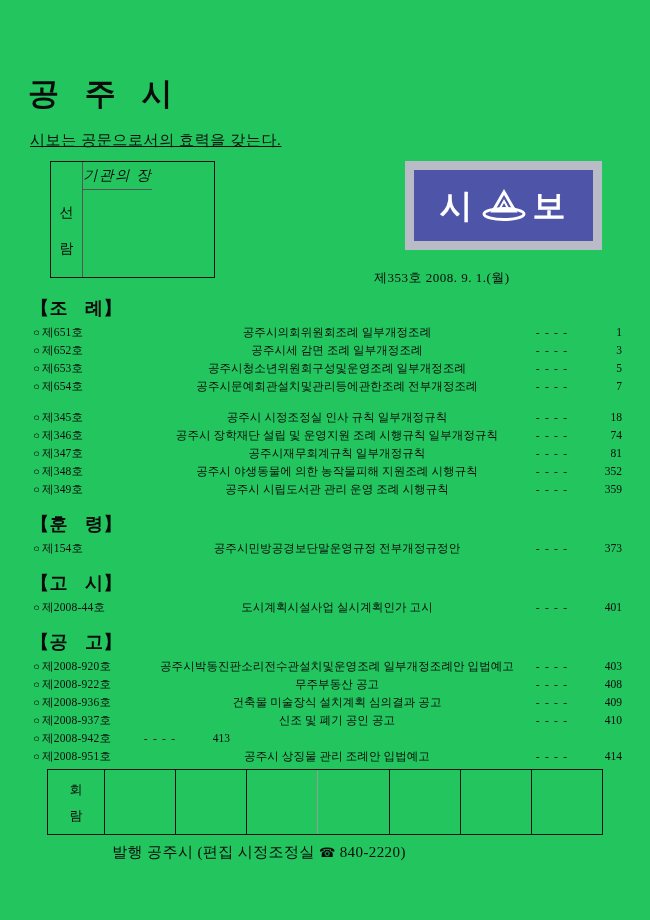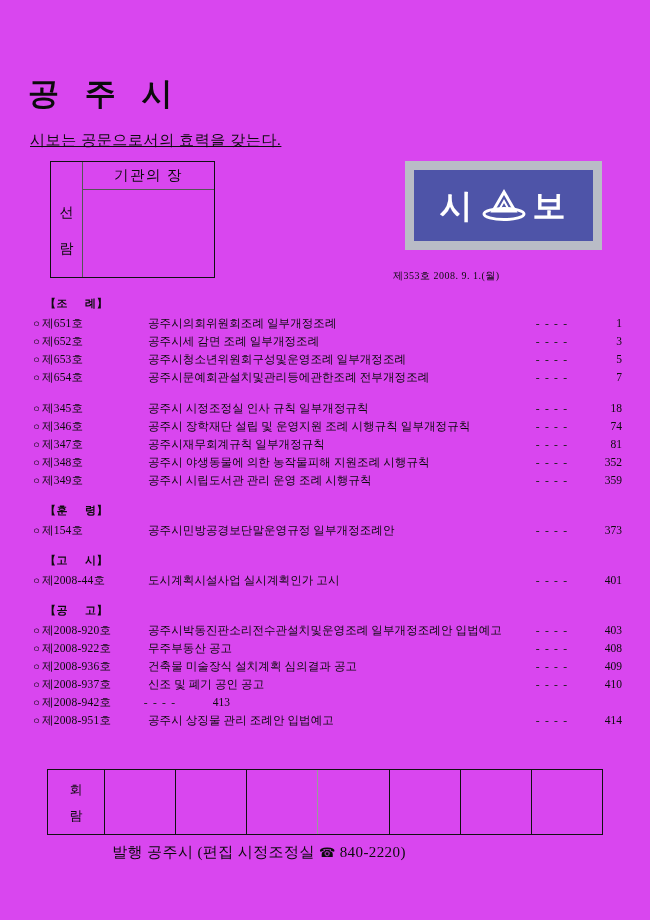--- a/index.html
+++ b/index.html
@@ -9,21 +9,21 @@
   }
   body {
     font-family: "Liberation Serif", "DejaVu Serif", serif;
     color: #0b0b0b;
   }
   #page {
     position: relative;
     width: 650px;
     height: 920px;
     overflow: hidden;
-    background: #d946ef;
+    background: #22c55e;
   }
 
   
   .city-title {
     position: absolute;
     left: 28px;
     top: 78px;
     font-size: 31px;
     font-weight: bold;
     letter-spacing: 9px;
@@ -60,21 +60,21 @@
     align-items: center;
     justify-content: center;
     gap: 22px;
     font-size: 14px;
     padding-top: 22px;
   }
   .seonram-label span { line-height: 1; }
   .seonram-right {
     flex: 1;
     display: flex;
-    flex-direction: column;
+    font-style: italic;
   }
   .seonram-head {
     height: 28px;
     border-bottom: 1.2px solid #555;
     box-sizing: border-box;
     display: flex;
     align-items: center;
     justify-content: center;
     font-size: 14.5px;
     letter-spacing: 1.5px;
@@ -112,39 +112,39 @@
     gap: 6px;
     line-height: 1;
   }
   .logo-mark {
     position: relative;
     width: 46px;
     height: 34px;
   }
   .issue-line {
     position: absolute;
-    left: 393px;
+    left: 374px;
     top: 269px;
-    font-size: 10px;
+    font-size: 13px;
     white-space: nowrap;
     letter-spacing: 0.5px;
   }
 
   
   .toc {
     position: absolute;
     left: 0;
     top: 296px;
     width: 650px;
   }
   .section { margin-bottom: 0px; }
   .section-head {
-    font-size: 11px;
+    font-size: 18px;
     font-weight: bold;
-    padding-left: 45px;
+    padding-left: 31px;
     margin-bottom: 4px;
     letter-spacing: 0.5px;
     white-space: nowrap;
   }
   .section-head .gap { display: inline-block; width: 17px; }
   .entry {
     display: flex;
     align-items: baseline;
     font-size: 11.5px;
     line-height: 17px;
@@ -159,20 +159,21 @@
   }
   .e-num {
     width: 92px;
     flex: none;
     letter-spacing: 0.2px;
   }
   .e-title {
     flex: 1;
     padding-left: 14px;
     letter-spacing: 0.1px;
+    text-align: center;
   }
   .e-dots {
     width: 52px;
     flex: none;
     text-align: center;
     letter-spacing: 1.2px;
     color: #222;
   }
   .e-page {
     width: 44px;
@@ -337,21 +338,21 @@
           <span class="e-dots">- - - -</span>
           <span class="e-page">359</span>
         </div>
         <div class="sec-gap"></div>
       </div>
       <div class="section">
         <div class="section-head"><span>【</span><span>훈</span><span class="gap"></span><span>령</span><span>】</span></div>
         <div class="entry">
           <span class="e-bullet">ㅇ</span>
           <span class="e-num">제154호</span>
-          <span class="e-title">공주시민방공경보단말운영규정 일부개정조례안</span>
+          <span class="e-title">공주시민방공경보단말운영규정 전부개정규정안</span>
           <span class="e-dots">- - - -</span>
           <span class="e-page">373</span>
         </div>
         <div class="sec-gap"></div>
       </div>
       <div class="section">
         <div class="section-head"><span>【</span><span>고</span><span class="gap"></span><span>시</span><span>】</span></div>
         <div class="entry">
           <span class="e-bullet">ㅇ</span>
           <span class="e-num">제2008-44호</span>

